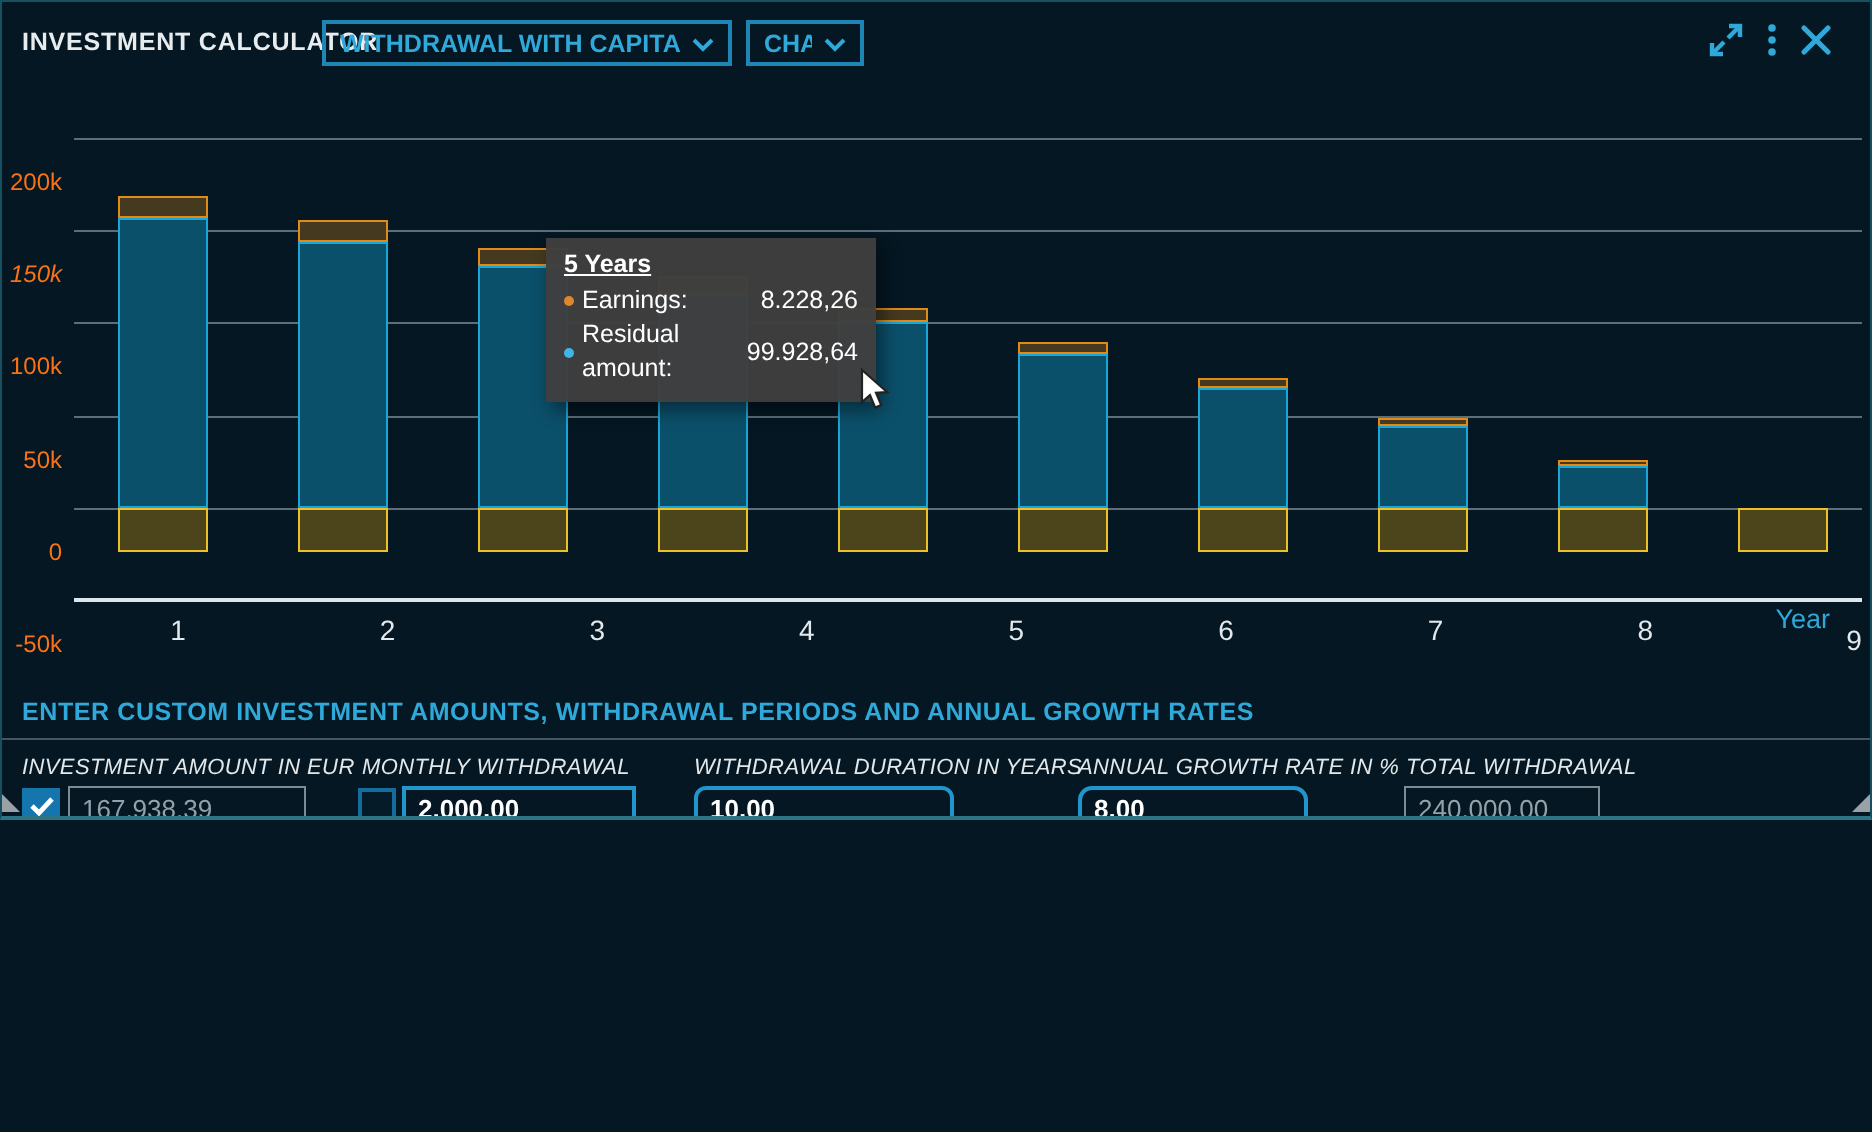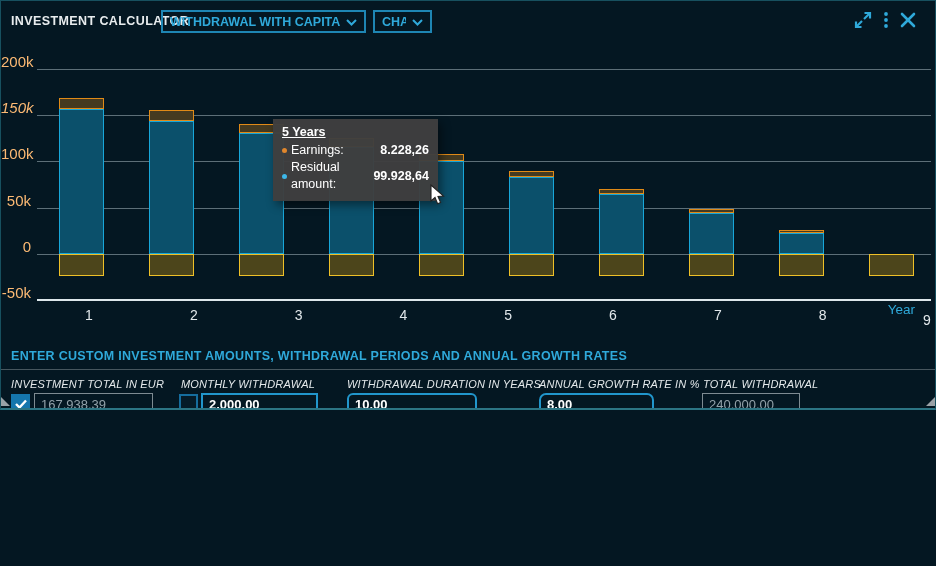--- a/index.html
+++ b/index.html
@@ -19,34 +19,34 @@
   .dd-mode{left:160px; width:205px; justify-content:space-between;}
   .dd-view{left:372px; width:59px; justify-content:space-between;}
   .dd-label{white-space:nowrap; overflow:hidden;}
   .icon-btn{position:absolute; top:9px; width:22px; height:22px; background:none; border:none;
             padding:0; color:#2fa9da; cursor:pointer;}
   .btn-expand{left:851px;} .btn-kebab{left:874px;} .btn-close{left:896px;}
   
   .gridline{position:absolute; left:36px; width:894px; height:1px;
             background:rgba(168,184,192,.55);}
   .axisline{position:absolute; left:36px; width:894px; height:2px; background:#dde7eb;}
-  .ytick{position:absolute; left:0; width:30px; text-align:right; font-size:15px;
-         color:#fdba74;}
+  .ytick{position:absolute; left:0; width:30px; text-align:right; font-size:12px;
+         color:#f97316;margin-top:31px;}
   .xtick{position:absolute; transform:translateX(-50%); font-size:14px; color:#e2e8eb;}
   .xaxis-title{position:absolute; left:866px; top:301px; width:48px; text-align:right;
                font-size:13.5px; color:#2fa9da;}
   .seg{position:absolute; box-sizing:border-box;}
   
   .tooltip{position:absolute; left:272px; top:118px; width:165px; box-sizing:border-box;
            background:rgba(63,63,63,.97); color:#fff; padding:6px 9px 8px; z-index:20;
            box-shadow:3px 4px 9px rgba(0,0,0,.45); font-size:12.5px;}
   .tt-title{font-weight:bold; margin-bottom:3px;text-decoration:underline;}
   .tt-row{display:flex; align-items:center; line-height:17px;}
   .tt-bullet{width:5px; height:5px; border-radius:50%; margin-right:4px; flex:none;}
-  .tt-value{margin-left:auto;font-weight:bold;}
+  .tt-value{margin-left:auto;}
   .cursor{position:absolute; left:429px; top:183px; z-index:30;}
   
   .section-heading{position:absolute; left:10px; top:348px; font-size:12.5px; font-weight:bold;
                    color:#2fa9da; letter-spacing:.3px;}
   .section-divider{position:absolute; left:0; top:368px; width:936px; height:1px;
                    background:#47565e;}
   .f-label{position:absolute; top:377px; font-size:11px; font-style:italic; color:#e3e8ea;
            letter-spacing:.2px; white-space:nowrap;}
   .inp{position:absolute; top:392px; height:22px; box-sizing:border-box;
        background:transparent; font-family:inherit; font-size:13px; padding:0 6px;}
@@ -195,21 +195,21 @@
   <div class="cursor">
     <svg width="16" height="22" viewBox="0 0 16 22">
       <path d="M1,1 L1,17 L5,13.5 L7.6,19.8 L10.6,18.5 L8,12.4 L13.5,12 Z" fill="#ffffff" stroke="#222222" stroke-width="1.1"></path>
     </svg>
   </div>
 
   <div class="section-heading">ENTER CUSTOM INVESTMENT AMOUNTS, WITHDRAWAL PERIODS AND ANNUAL GROWTH RATES</div>
   <div class="section-divider"></div>
 
   <div class="field">
-    <div class="f-label" style="left:10px">INVESTMENT TOTAL IN EUR</div>
+    <div class="f-label" style="left:10px">INVESTMENT AMOUNT IN EUR</div>
     <div class="cb checked" style="left:10px">
       <span>
         <svg width="12" height="10" viewBox="0 0 12 10">
             <polyline points="1,5 4.5,8.5 11,1.5" fill="none" stroke="#ffffff" stroke-width="2.4"></polyline>
           </svg>
       </span>
     </div>
     <input class="inp disabled" style="left: 33px; width: 119px;" value="167,938.39">
   </div>
 

